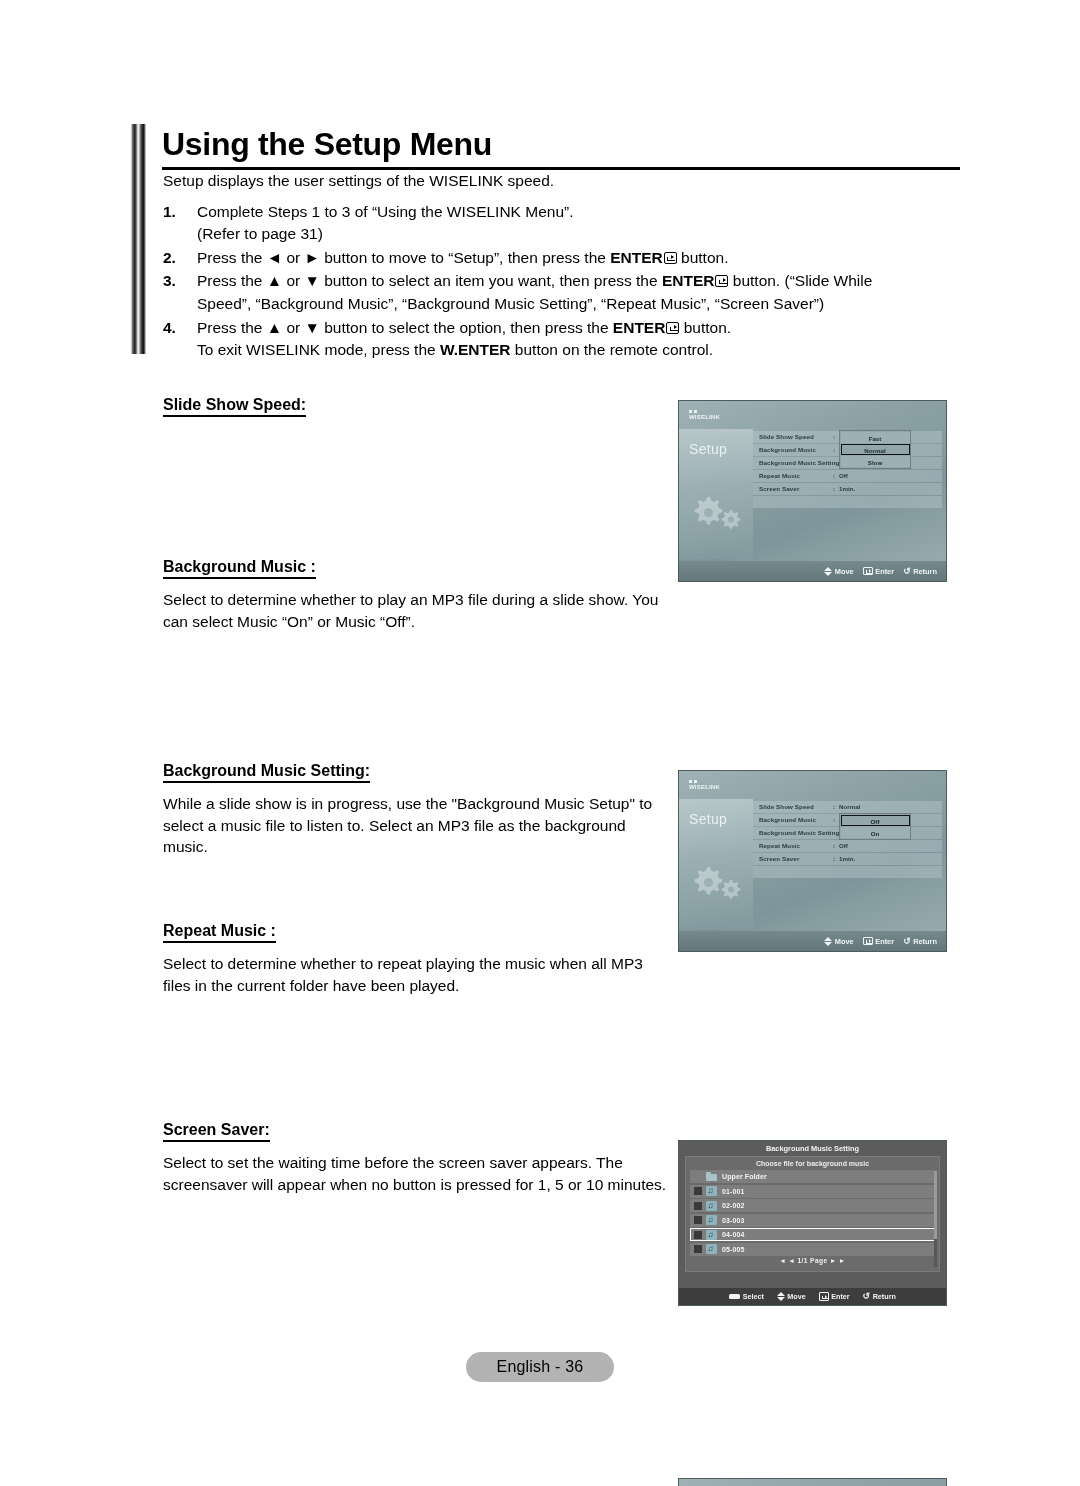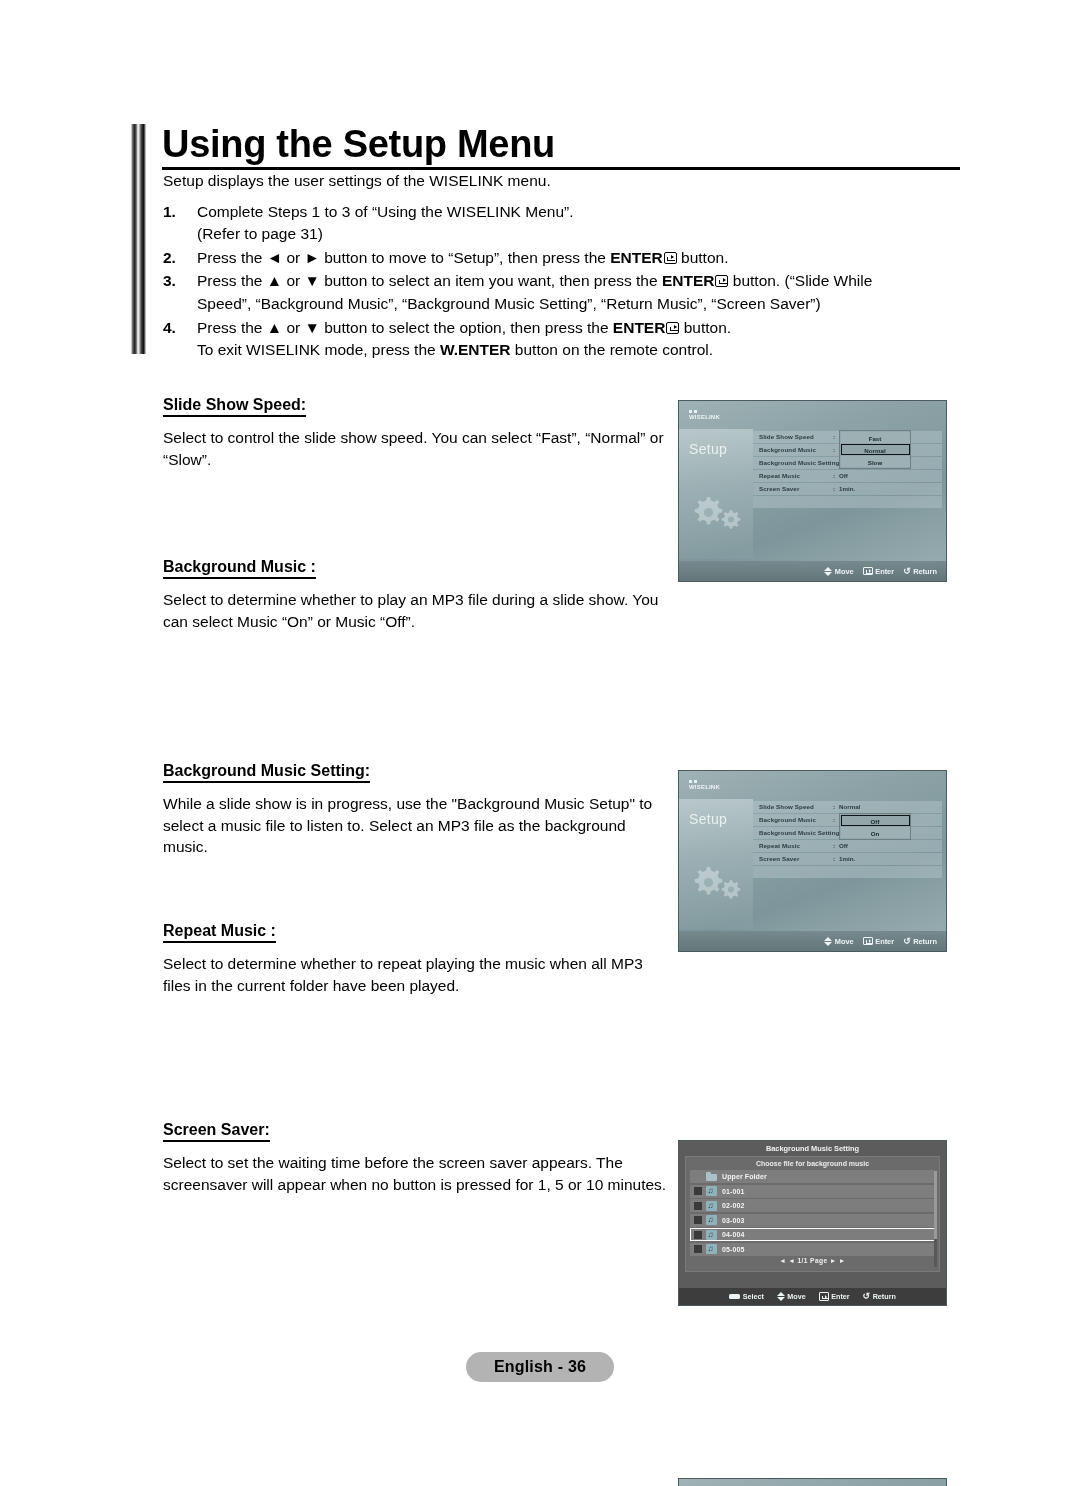--- a/index.html
+++ b/index.html
@@ -34,21 +34,21 @@
   }
 
   
   .title-wrap {
     position: absolute;
     left: 162px;
     top: 126px;
     width: 800px;
   }
   .doc-title {
-    font-size: 38px;
+    font-size: 32px;
     font-weight: bold;
     letter-spacing: -0.3px;
     line-height: 36px;
     color: #000;
   }
   .title-underline {
     margin-top: 5px;
     height: 3px;
     background: #000;
     width: 798px;
@@ -446,75 +446,74 @@
     left: 466px;
     top: 1352px;
     width: 148px;
     height: 30px;
     border-radius: 15px;
     background: #b3b3b3;
     display: flex;
     align-items: center;
     justify-content: center;
     font-size: 16px;
-    font-weight: bold;
+    font-weight: normal;
     color: #000;
     letter-spacing: 0.2px;
   }
 </style>
 </head>
 <body>
 
 <div class="page">
 
   <div class="left-rule"></div>
 
   <div class="title-wrap">
     <div class="doc-title">Using the Setup Menu</div>
     <div class="title-underline"></div>
   </div>
 
   <div class="intro">
-    <div class="lead">Setup displays the user settings of the WISELINK menu.</div>
+    <div class="lead">Setup displays the user settings of the WISELINK speed.</div>
 
     <div class="step">
       <div class="step-num">1.</div>
       <div class="step-body">
         <span>Complete Steps 1 to 3 of “Using the WISELINK Menu”.</span>
         <span class="sub">(Refer to page 31)</span>
       </div>
     </div>
 
     <div class="step">
       <div class="step-num">2.</div>
       <div class="step-body">
         <span>Press the ◄ or ► button to move to “Setup”, then press the </span><b class="k">ENTER</b><span class="ent-ico"></span><span> button.</span>
       </div>
     </div>
 
     <div class="step">
       <div class="step-num">3.</div>
       <div class="step-body">
         <span>Press the ▲ or ▼ button to select an item you want, then press the </span><b class="k">ENTER</b><span class="ent-ico"></span><span> button. (“Slide While</span>
-        <span class="sub">Speed”,  “Background Music”, “Background Music Setting”, “Return Music”, “Screen Saver”)</span>
+        <span class="sub">Speed”,  “Background Music”, “Background Music Setting”, “Repeat Music”, “Screen Saver”)</span>
       </div>
     </div>
 
     <div class="step">
       <div class="step-num">4.</div>
       <div class="step-body">
         <span>Press the ▲ or ▼ button to select the option, then press the </span><b class="k">ENTER</b><span class="ent-ico"></span><span> button.</span>
         <span class="sub"><span>To exit WISELINK mode, press the </span><b class="k">W.ENTER</b><span> button on the remote control.</span></span>
       </div>
     </div>
   </div>
 
   <div class="sec" style="top:396px">
     <h3>Slide Show Speed:</h3>
-    <p>Select to control the slide show speed. You can select “Fast”, “Normal” or “Slow”.</p>
   </div>
 
   <div class="sec" style="top:558px">
     <h3>Background Music :</h3>
     <p>Select to determine whether to play an MP3 file during a slide show. You can select Music “On” or Music “Off”.</p>
   </div>
 
   <div class="sec" style="top:762px">
     <h3>Background Music Setting:</h3>
     <p>While a slide show is in progress, use the "Background Music Setup" to select a music file to listen to. Select an MP3 file as the background music.</p>

